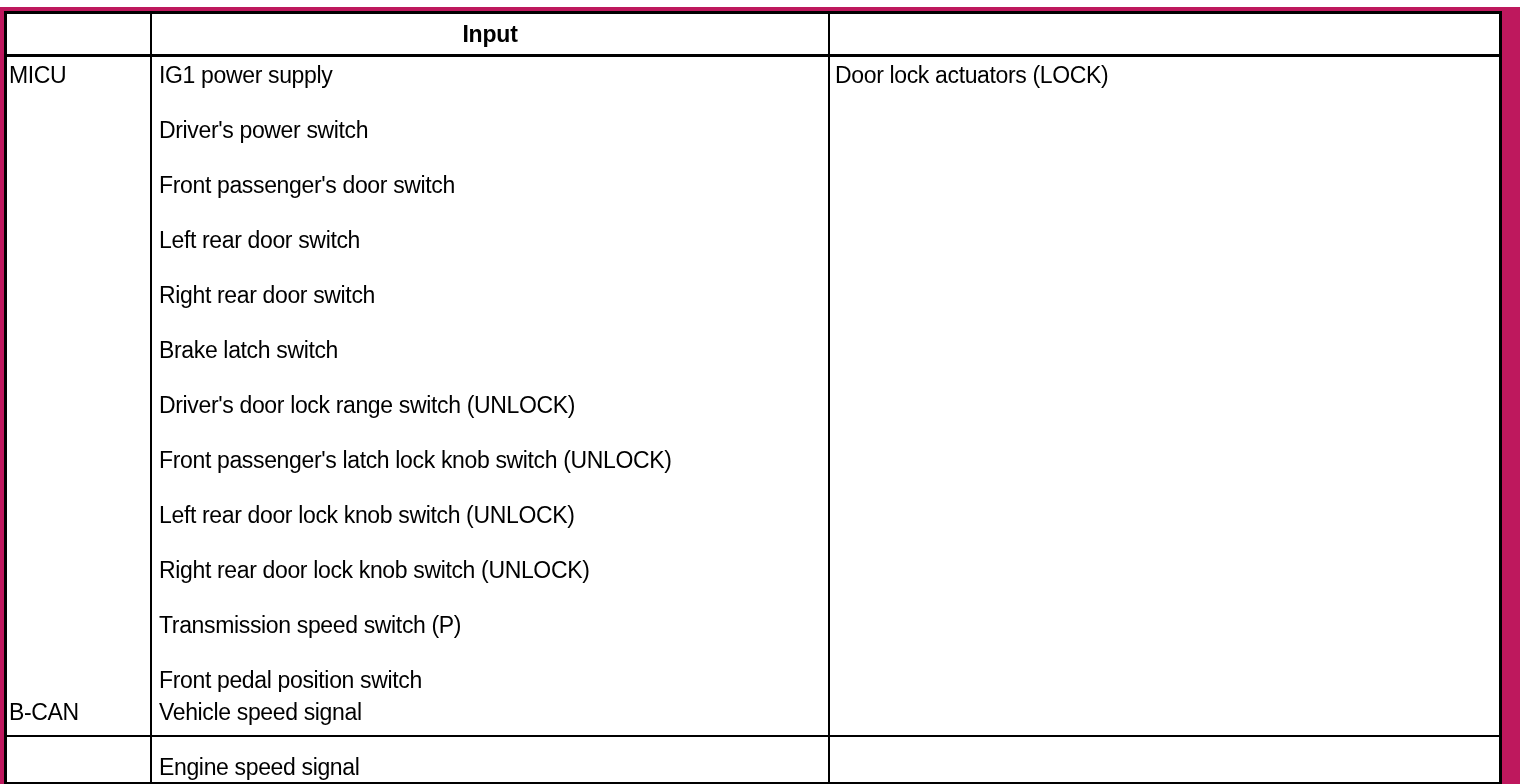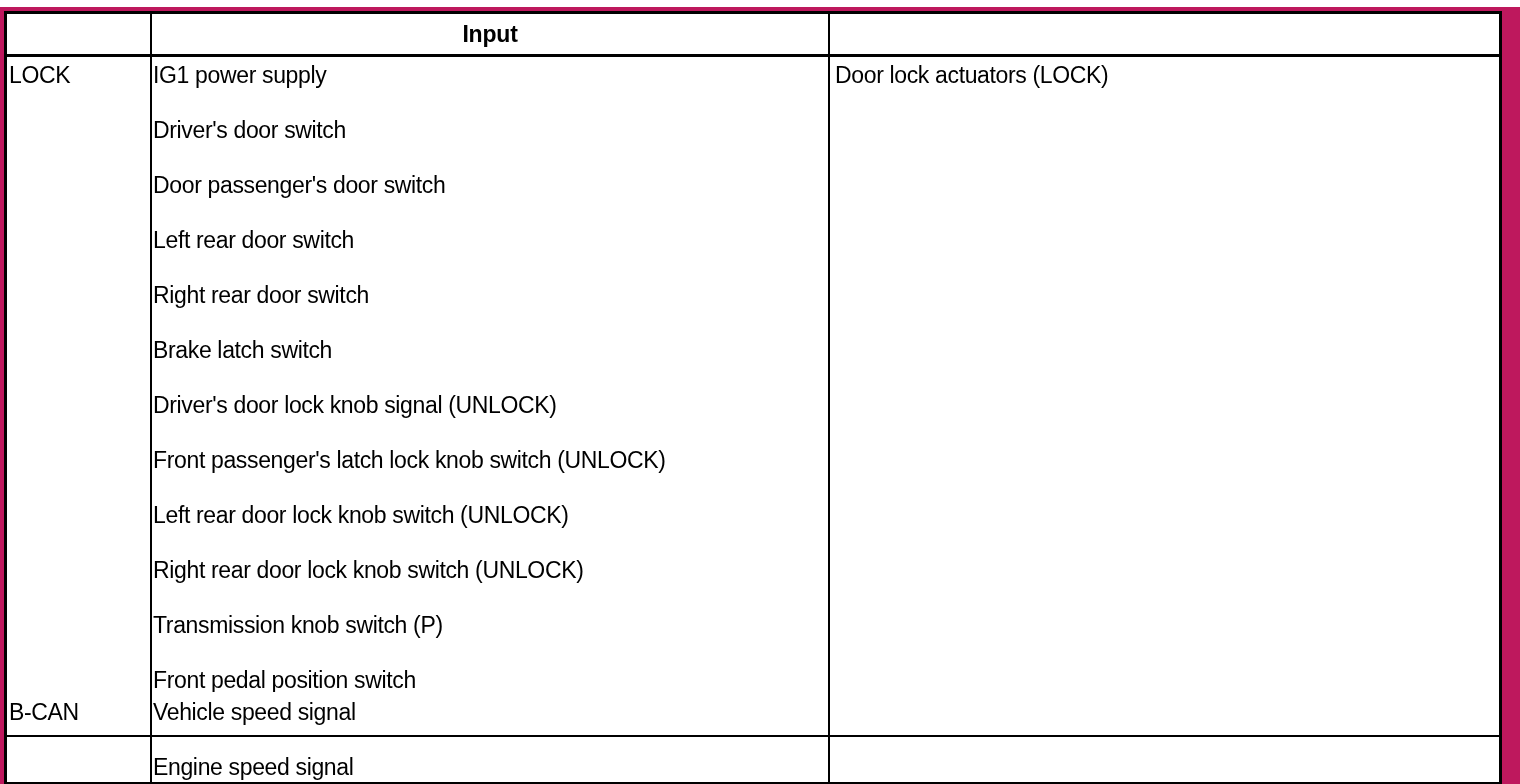--- a/index.html
+++ b/index.html
@@ -116,21 +116,21 @@
   .data-row.bcan  { top: 637px; height: 134px; }
 
   .cell {
     position: absolute;
     top: 0;
     bottom: 0;
     box-sizing: border-box;
     overflow: hidden;
   }
   .cell.c-source { left: 0px;   width: 143px; padding-left: 2px; }
-  .cell.c-input  { left: 141px; width: 716px; padding-left: 0; }
+  .cell.c-input  { left: 147px; width: 716px; padding-left: 0; }
   .cell.c-output { left: 823px; width: 669px; padding-left: 5px; }
 
   
   .lead-line {
     position: absolute;
     left: 2px;
     top: 7px;
     font-size: 23px;
     line-height: 1;
     letter-spacing: -0.35px;
@@ -163,35 +163,35 @@
 
       <div class="header-row">
         <div class="header-cell blank"></div>
         <div class="header-cell input">Input</div>
       </div>
 
       <div class="body-region">
 
         <div class="data-row micu">
           <div class="cell c-source">
-            <div class="lead-line">LOCK</div>
+            <div class="lead-line">MICU</div>
           </div>
           <div class="cell c-input">
             <div class="item-list">
               <div class="item" style="top:7px">IG1 power supply</div>
-              <div class="item" style="top:62px">Driver's door switch</div>
-              <div class="item" style="top:117px">Door passenger's door switch</div>
+              <div class="item" style="top:62px">Driver's power switch</div>
+              <div class="item" style="top:117px">Front passenger's door switch</div>
               <div class="item" style="top:172px">Left rear door switch</div>
               <div class="item" style="top:227px">Right rear door switch</div>
               <div class="item" style="top:282px">Brake latch switch</div>
-              <div class="item" style="top:337px">Driver's door lock knob signal (UNLOCK)</div>
+              <div class="item" style="top:337px">Driver's door lock range switch (UNLOCK)</div>
               <div class="item" style="top:392px">Front passenger's latch lock knob switch (UNLOCK)</div>
               <div class="item" style="top:447px">Left rear door lock knob switch (UNLOCK)</div>
               <div class="item" style="top:502px">Right rear door lock knob switch (UNLOCK)</div>
-              <div class="item" style="top:557px">Transmission knob switch (P)</div>
+              <div class="item" style="top:557px">Transmission speed switch (P)</div>
               <div class="item" style="top:612px">Front pedal position switch</div>
             </div>
           </div>
           <div class="cell c-output">
             <div class="item-list">
               <div class="item" style="top:7px">Door lock actuators (LOCK)</div>
             </div>
           </div>
         </div>
 

